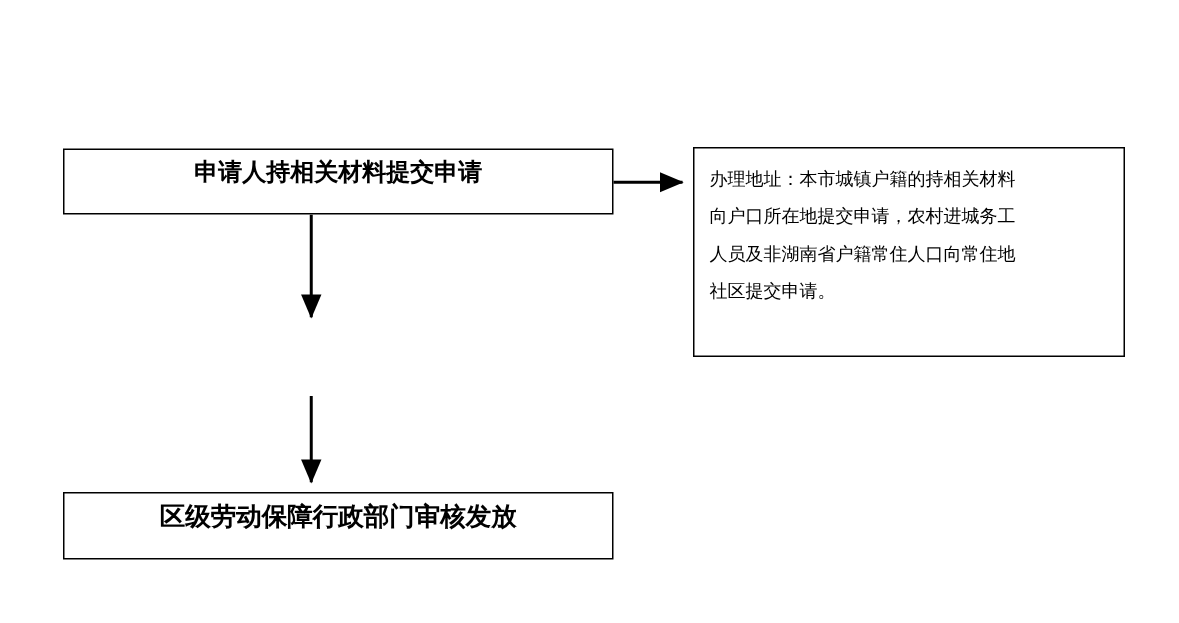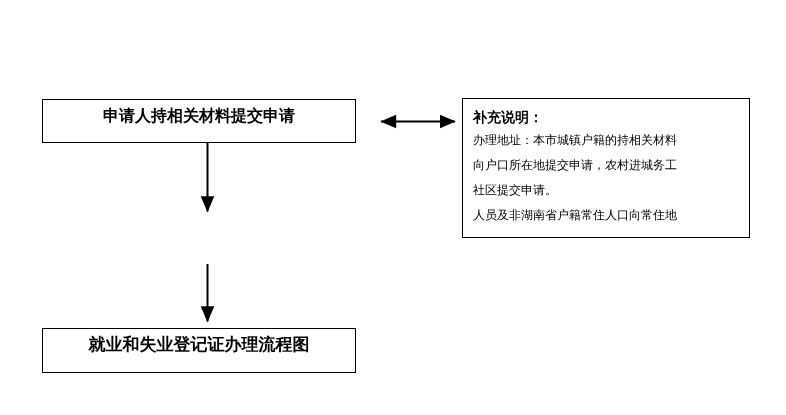--- a/index.html
+++ b/index.html
@@ -33,21 +33,21 @@
     letter-spacing: 1px;
     line-height: 40px;
     color: #000000;
     white-space: nowrap;
   }
 
   
   .proc-box {
     position: absolute;
     left: 42px;
-    width: 314px;
+    width: 367px;
     box-sizing: border-box;
     border: 1.6px solid #000000;
     background: #ffffff;
     display: flex;
     align-items: flex-start;
     justify-content: center;
   }
   .proc-box .box-label {
     font-size: 16px;
     font-weight: bold;
@@ -126,24 +126,23 @@
       <line x1="381" y1="121.5" x2="455" y2="121.5" stroke="#000000" stroke-width="2" marker-start="url(#arrow-start)" marker-end="url(#arrow-end)"></line>
     </g>
   </svg>
 
   <div class="proc-box" id="box-apply">
     <span class="box-label">申请人持相关材料提交申请</span>
   </div>
 
 
   <div class="proc-box" id="box-issue">
-    <span class="box-label">就业和失业登记证办理流程图</span>
+    <span class="box-label">区级劳动保障行政部门审核发放</span>
   </div>
 
   <div id="note-panel">
-    <div id="note-title">补充说明：</div>
     <div class="note-line">办理地址：本市城镇户籍的持相关材料</div>
     <div class="note-line">向户口所在地提交申请，农村进城务工</div>
+    <div class="note-line">人员及非湖南省户籍常住人口向常住地</div>
     <div class="note-line">社区提交申请。</div>
-    <div class="note-line">人员及非湖南省户籍常住人口向常住地</div>
   </div>
 
 </div>
 
 </body></html>

